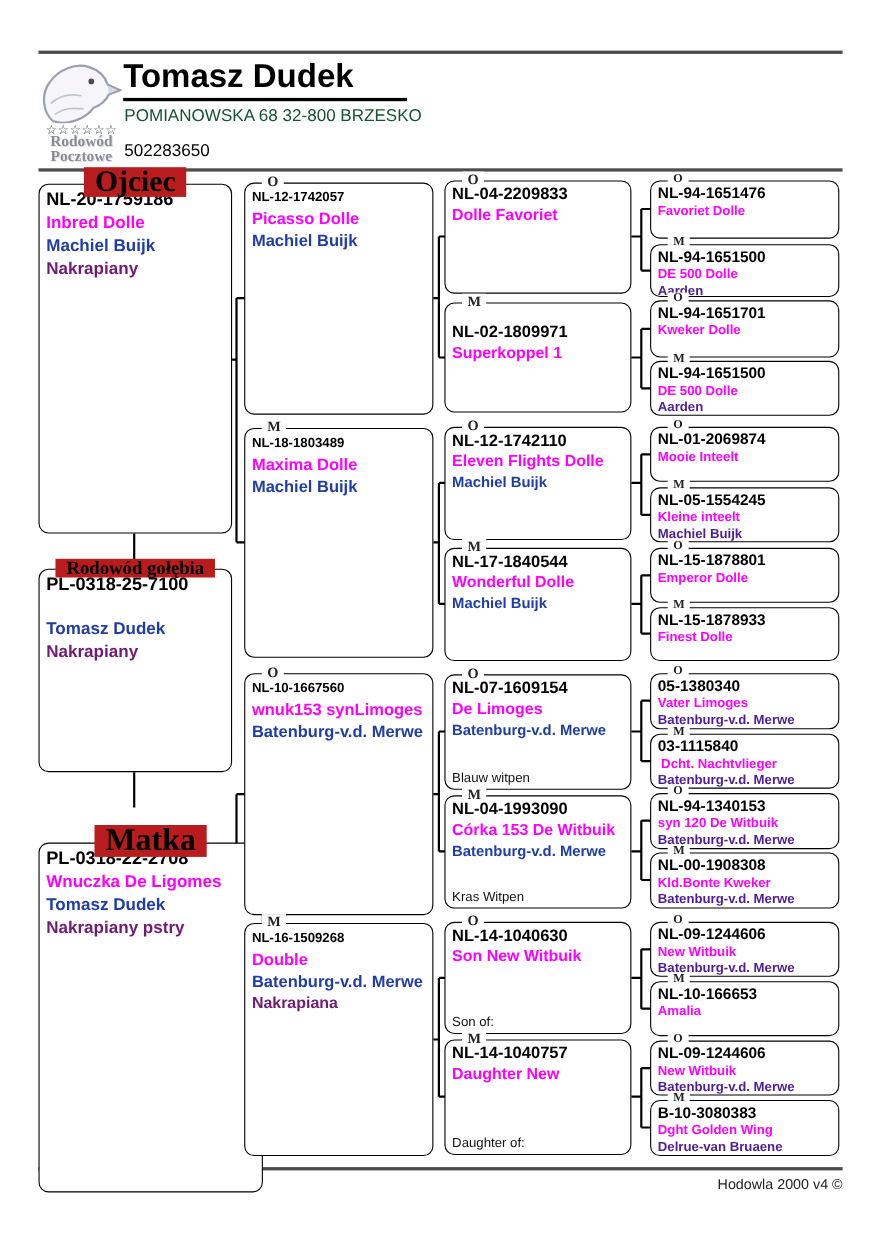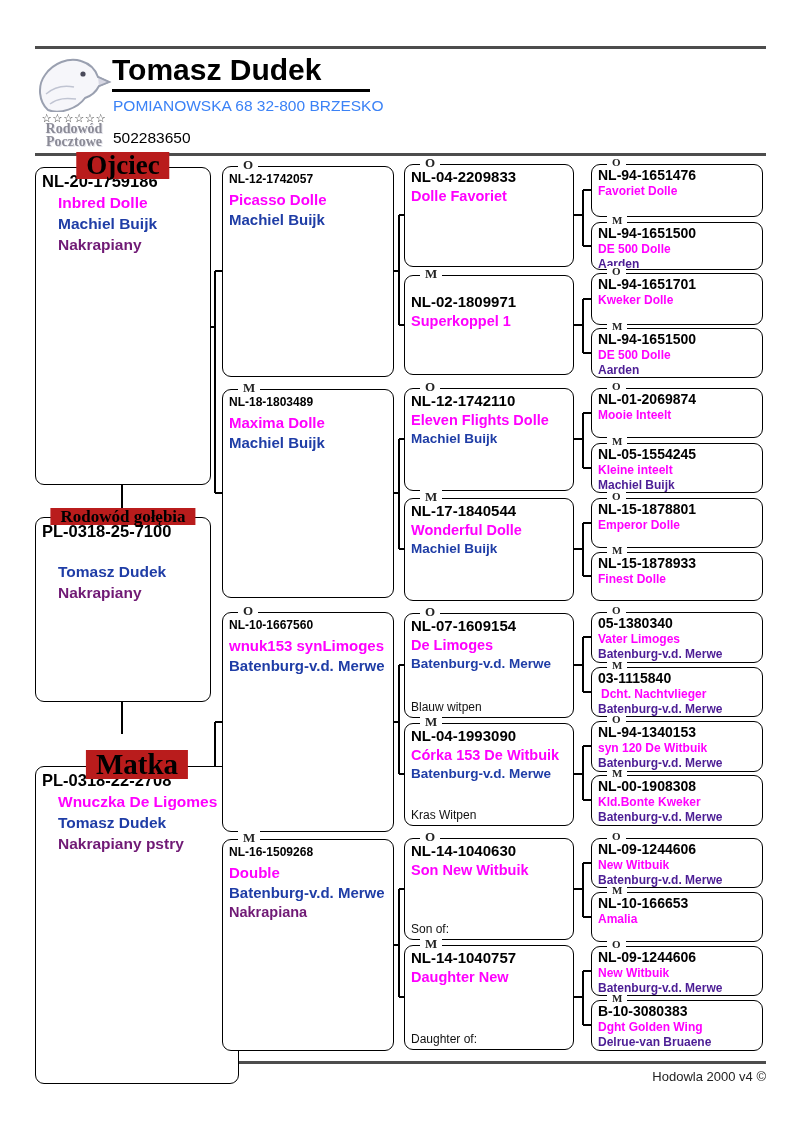--- a/index.html
+++ b/index.html
@@ -1,34 +1,34 @@
 <!DOCTYPE html>
 <html><head>
 <meta charset="utf-8">
 <style>
   html,body{margin:0;padding:0;background:#fff;}
   body{width:800px;height:1131px;position:relative;font-family:"Liberation Sans","DejaVu Sans",sans-serif;overflow:hidden;}
   .rule{position:absolute;left:35px;width:731px;height:3px;background:#4d4d4d;}
   .hdr-title{position:absolute;left:112px;top:53px;font-size:30px;font-weight:bold;color:#000;border-bottom:3px solid #000;padding:0 48px 3px 0;line-height:1.1;}
-  .hdr-addr{position:absolute;left:113px;top:97px;font-size:15.5px;color:#3b82f6;}
+  .hdr-addr{position:absolute;left:113px;top:97px;font-size:15.5px;color:#14532d;}
   .hdr-phone{position:absolute;left:113px;top:129px;font-size:15.5px;color:#000;}
   .logo{position:absolute;left:33px;top:54px;width:82px;text-align:center;}
   .logo-stars{font-size:11.5px;color:#3a3a3a;letter-spacing:0.5px;line-height:10px;margin-top:-3px;white-space:nowrap;}
   .logo-name{font-family:"Liberation Serif","DejaVu Serif",serif;font-weight:bold;font-size:14px;line-height:12.5px;color:#8b8b97;text-shadow:1px 1px 0 #e2e2ea;}
   .pbox{position:absolute;background:#fff;border:1.7px solid #000;border-radius:9px;box-sizing:border-box;padding:2px 5px 2px 6px;display:flex;flex-direction:column;}
   .sex{position:absolute;top:-9px;left:15px;background:#fff;padding:0 5px;font-family:"Liberation Serif","DejaVu Serif",serif;font-weight:bold;font-size:13px;color:#222;line-height:1;}
   .g4 .sex{font-size:11px;top:-8px;}
   .ttl{position:absolute;left:50%;transform:translateX(-50%);background:#b91c1c;padding:0 10px;font-family:"Liberation Serif","DejaVu Serif",serif;font-weight:bold;color:#000;line-height:1;white-space:nowrap;}
   .ring{font-weight:bold;color:#000;}
   .pname{font-weight:bold;color:#ff00ff;}
   .breeder{font-weight:bold;color:#1f3da6;}
   .variety{font-weight:bold;color:#701a75;}
   .note{color:#111;white-space:pre-line;}
   .g1 .ring{font-size:16.5px;line-height:22px;}
-  .g1 .pname,.g1 .breeder,.g1 .variety{font-size:15.5px;line-height:21px;margin-left:16px;}
+  .g1 .pname,.g1 .breeder,.g1 .variety{font-size:15.5px;line-height:21px;}
   .g2 .ring{font-size:12px;line-height:21px;}
   .g2 .pname,.g2 .breeder{font-size:15px;line-height:20px;}
   .g2 .variety{font-size:14.5px;line-height:19px;}
   .g2 .note{font-size:11.5px;line-height:13.5px;}
   .g3 .ring{font-size:15px;line-height:20px;}
   .g3 .pname{font-size:14.5px;line-height:19px;}
   .g3 .breeder{font-size:13.5px;line-height:18px;}
   .g3 .note{font-size:12px;line-height:14px;margin-top:auto;padding-bottom:1px;}
   .g4 .ring{font-size:14px;line-height:17px;}
   .g4 .pname,.g4 .breeder{font-size:12px;line-height:14.5px;}

